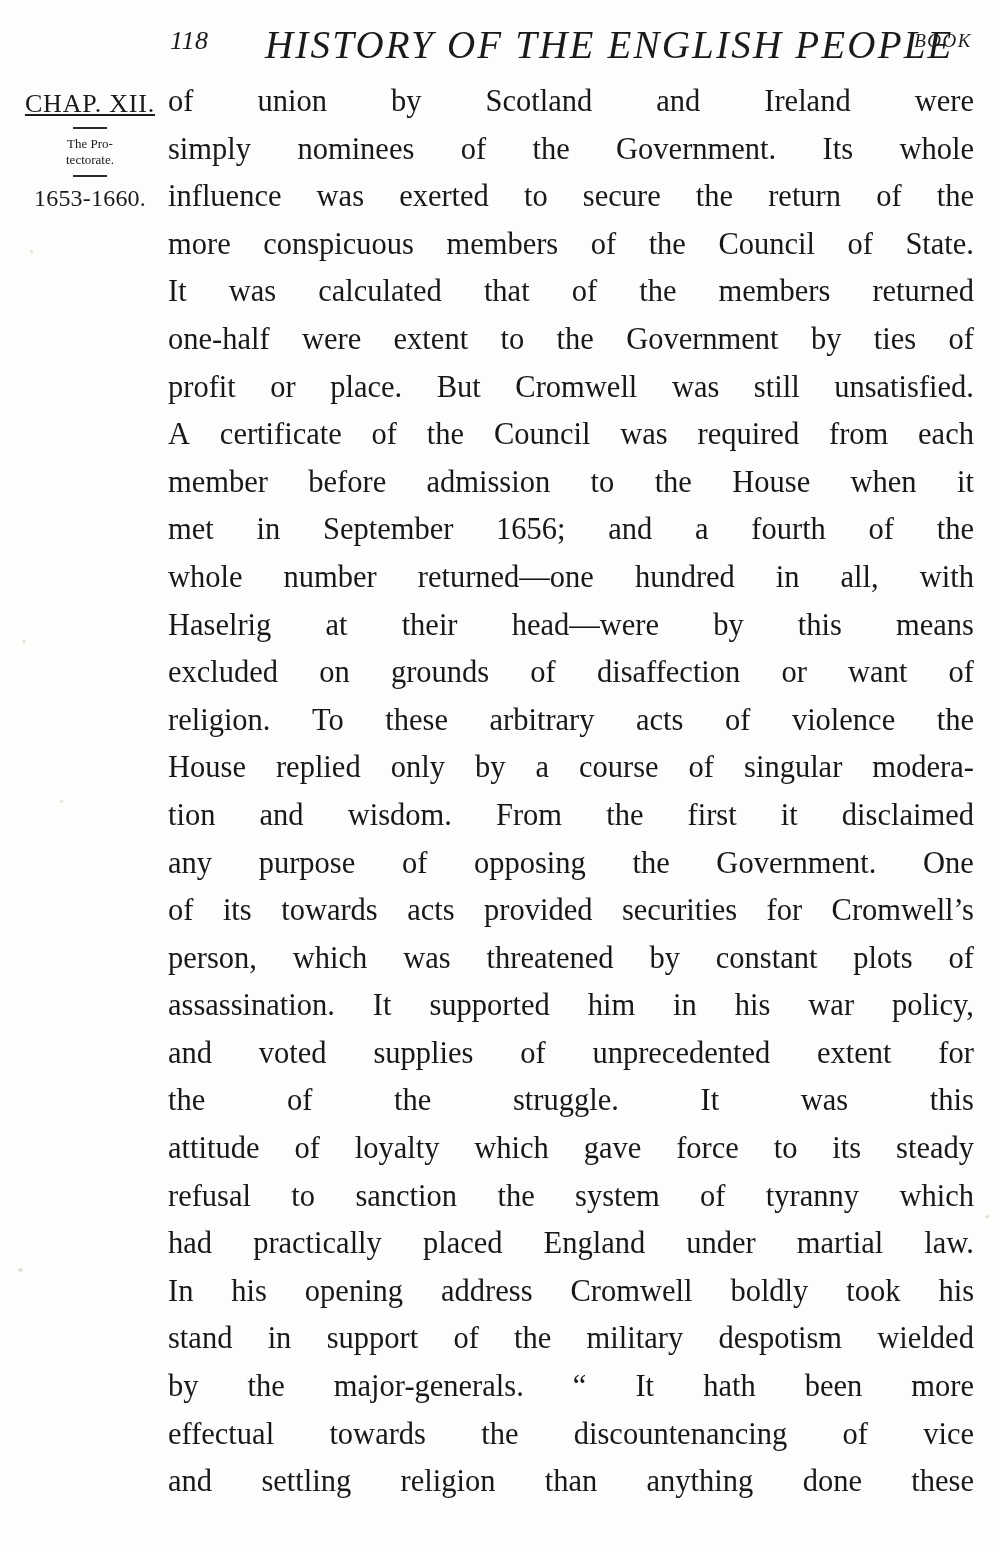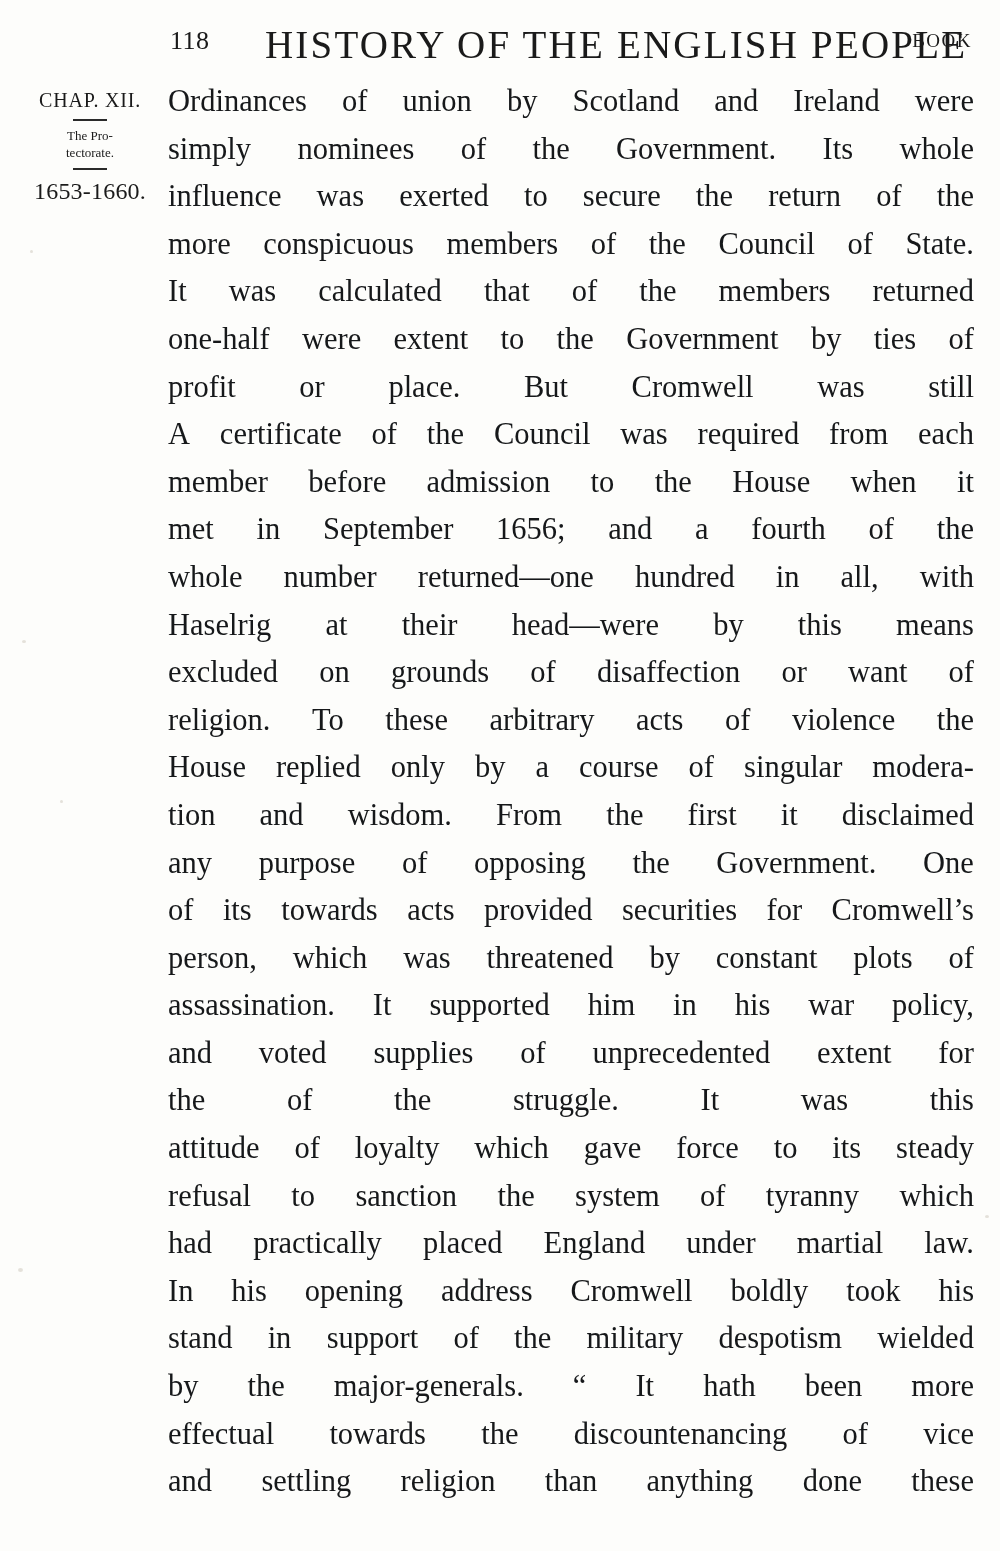--- a/index.html
+++ b/index.html
@@ -22,20 +22,21 @@
   }
   
   .running-head {
     position: absolute;
     top: 12px;
     left: 0;
     width: 1000px;
     height: 40px;
     display: flex;
     align-items: baseline;
+    font-style: italic;
   }
   .folio {
     position: absolute;
     left: 170px;
     top: 14px;
     font-size: 26px;
     letter-spacing: 0.5px;
   }
   .head-title {
     position: absolute;
@@ -60,23 +61,24 @@
     left: 24px;
     top: 88px;
     width: 132px;
     text-align: center;
     font-family: "Liberation Serif", serif;
     font-size: 19px;
     line-height: 1.22;
     color: #1a1a1a;
   }
   .sidenote-chap {
-    font-size: 20px;
+    font-size: 26px;
     letter-spacing: 0.8px;
     white-space: nowrap;
+    text-decoration: underline;
   }
   .rule {
     width: 34px;
     height: 2px;
     background: #2a2a2a;
     margin: 7px auto 7px auto;
   }
   .sidenote-label {
     font-size: 13px;
     line-height: 1.25;
@@ -136,21 +138,20 @@
     <div class="rule"></div>
     <div class="sidenote-label">The Pro-</div>
     <div class="sidenote-label">tectorate.</div>
     <div class="rule"></div>
     <div class="sidenote-dates">1653-1660.</div>
   </div>
 
   <div class="body-col">
     <p>
       <span class="line j">
-          <span>Ordinances</span>
           <span>of</span>
           <span>union</span>
           <span>by</span>
           <span>Scotland</span>
           <span>and</span>
           <span>Ireland</span>
           <span>were</span>
         </span>
       <span class="line j">
           <span>simply</span>
@@ -204,20 +205,21 @@
           <span>of</span>
         </span>
       <span class="line j">
           <span>profit</span>
           <span>or</span>
           <span>place.</span>
           <span>But</span>
           <span>Cromwell</span>
           <span>was</span>
           <span>still</span>
+          <span>unsatisfied.</span>
         </span>
       <span class="line j">
           <span>A</span>
           <span>certificate</span>
           <span>of</span>
           <span>the</span>
           <span>Council</span>
           <span>was</span>
           <span>required</span>
           <span>from</span>

